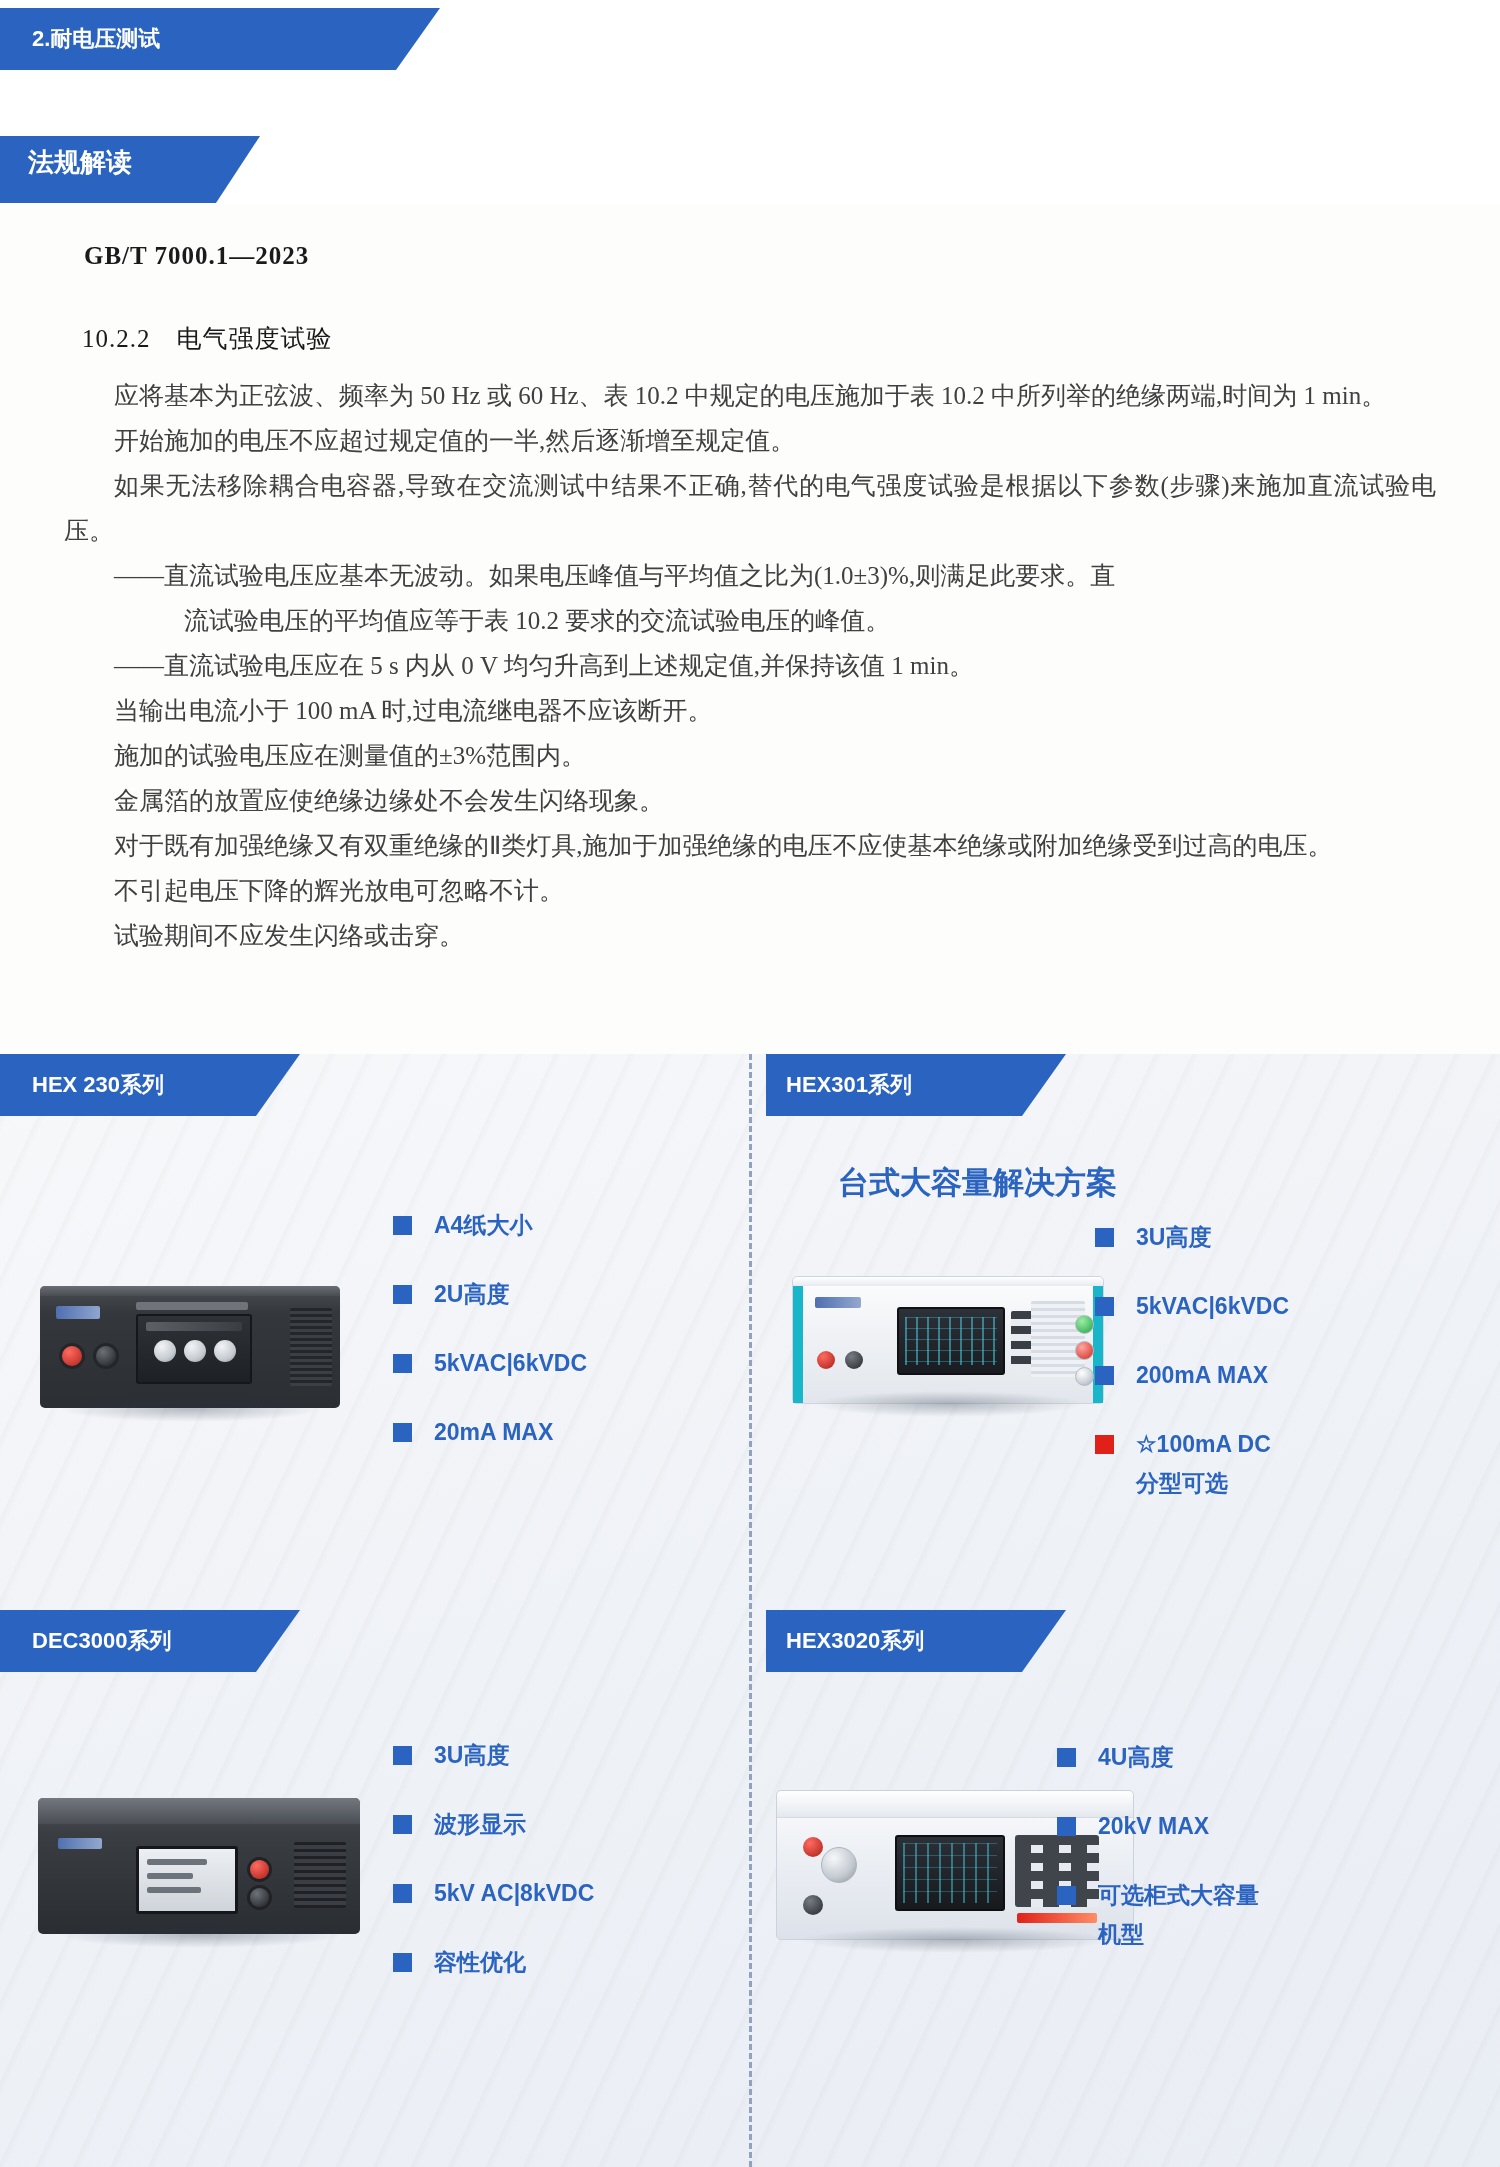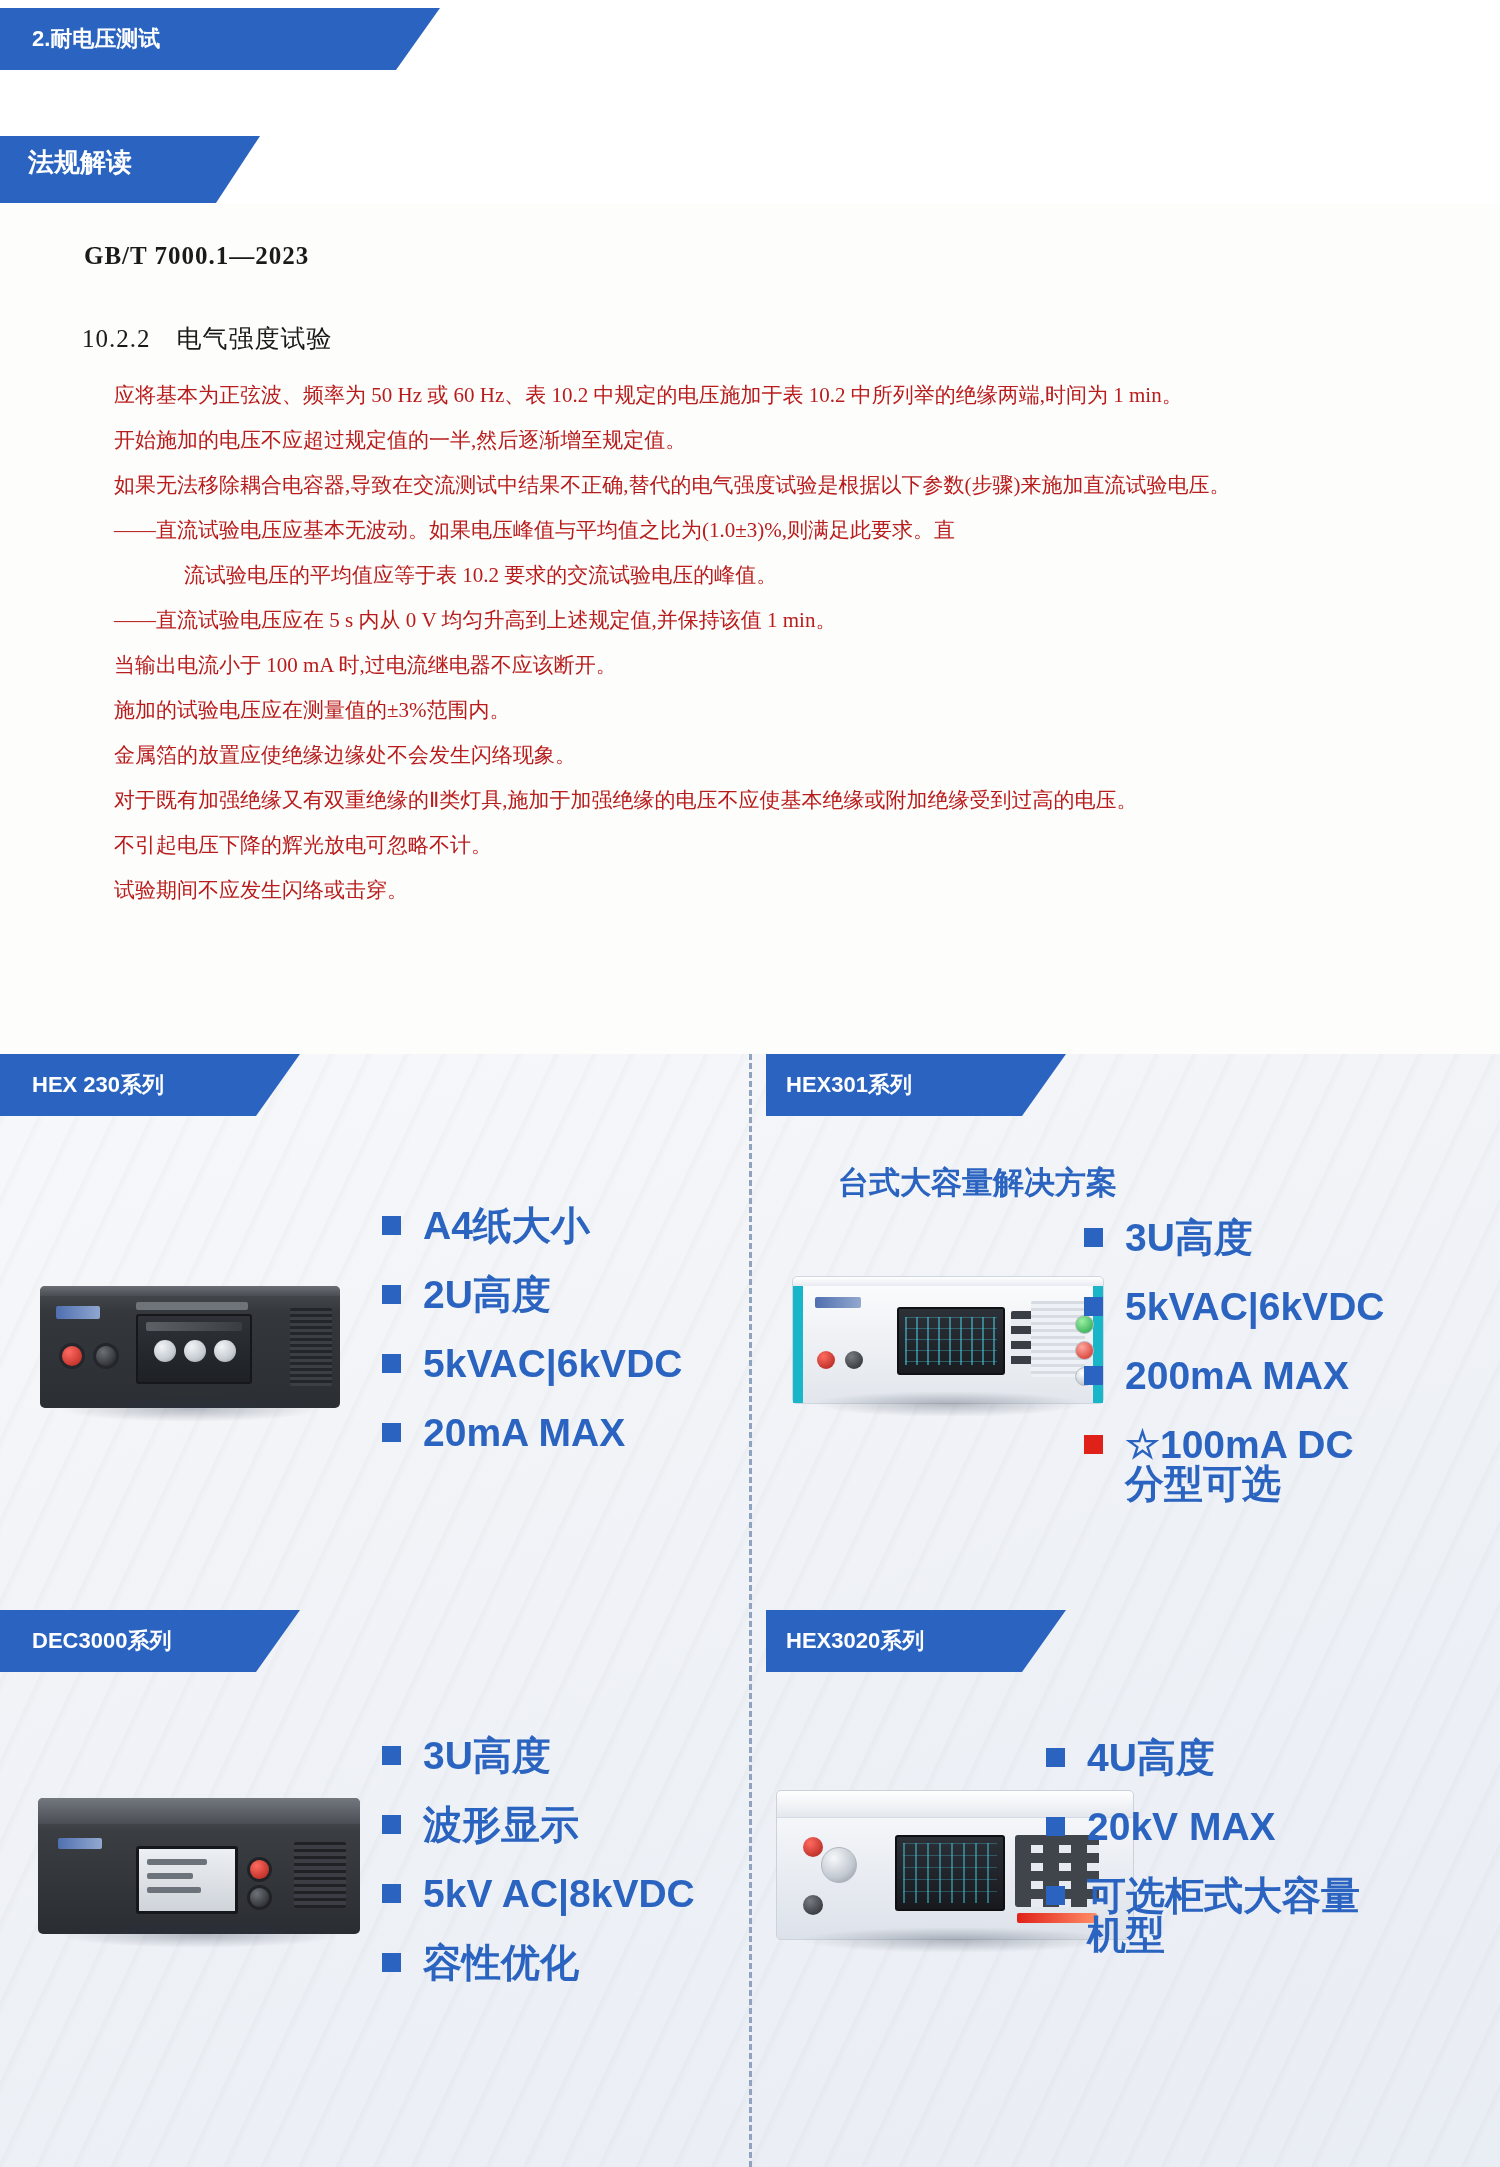--- a/index.html
+++ b/index.html
@@ -81,22 +81,22 @@
   .clause-head {
     font-family: "Liberation Serif", serif;
     font-size: 25px;
     color: #1a1a1a;
     margin: 52px 0 0 18px;
     letter-spacing: 1px;
   }
   .clause-head .num { margin-right: 26px; }
   .reg-body {
     font-family: "Liberation Serif", serif;
-    font-size: 21px;
-    color: #b91c1c;
+    font-size: 25px;
+    color: #404040;
     line-height: 45px;
     margin-top: 18px;
     text-align: justify;
   }
   .reg-body p {
     margin: 0;
     padding: 0;
   }
   .reg-body p.ind { text-indent: 50px; }
   .reg-body p.dash { padding-left: 50px; text-indent: 0; }
@@ -155,23 +155,24 @@
     position: absolute;
     list-style: none;
     margin: 0;
     padding: 0;
   }
   .features li {
     display: flex;
     align-items: flex-start;
     margin-bottom: 30px;
     color: #2a64c0;
-    font-size: 39px;
+    font-size: 23px;
     font-weight: bold;
     line-height: 39px;
+    margin-left: 11px;
   }
   .features li .marker {
     width: 19px;
     height: 19px;
     background: #2a64c0;
     margin-right: 22px;
     margin-top: 10px;
     flex: none;
   }
   .features li.highlight .marker { background: #e0211a; }

